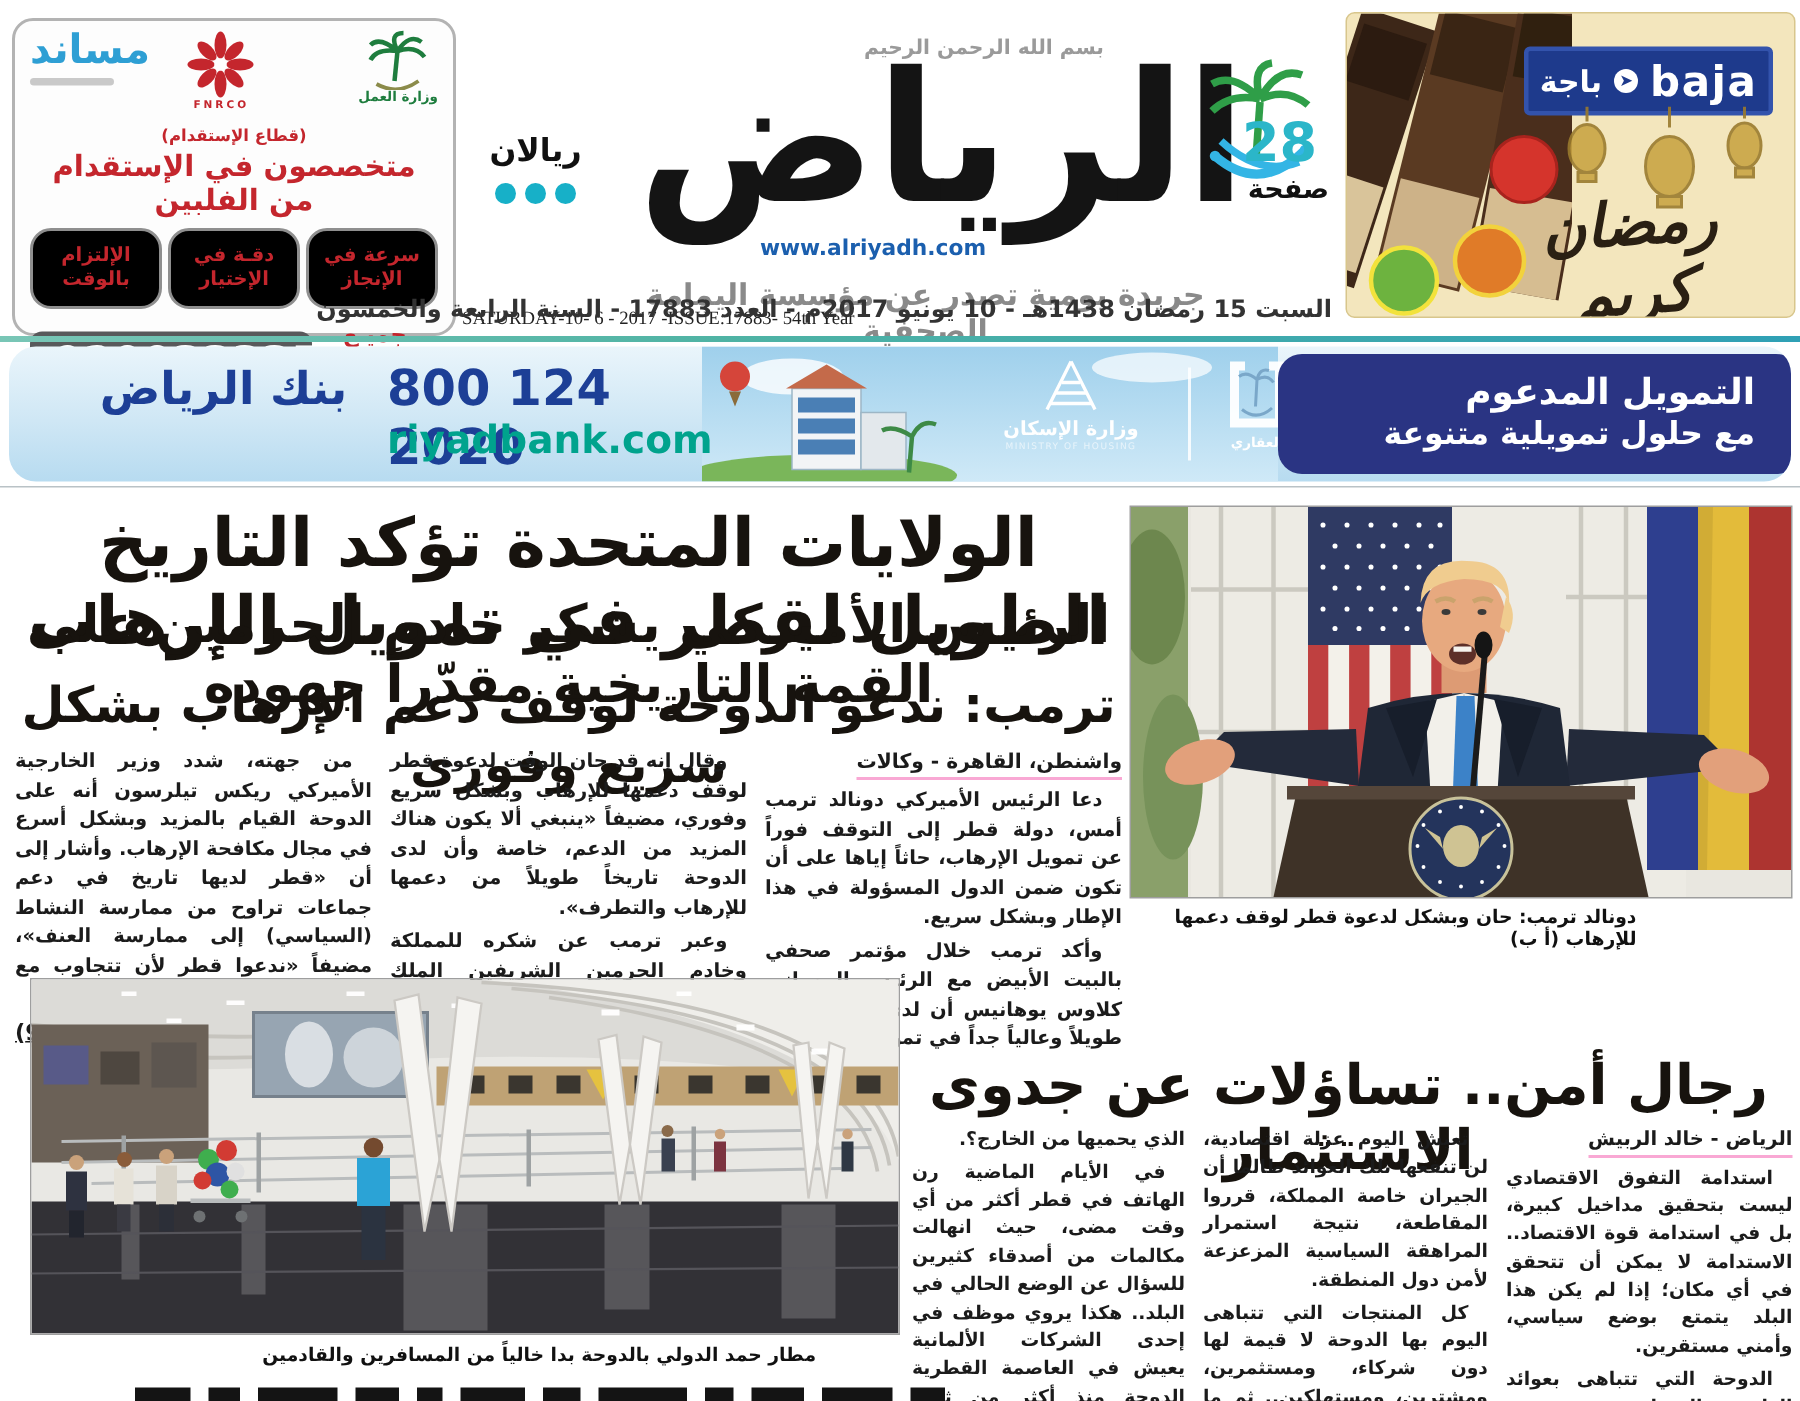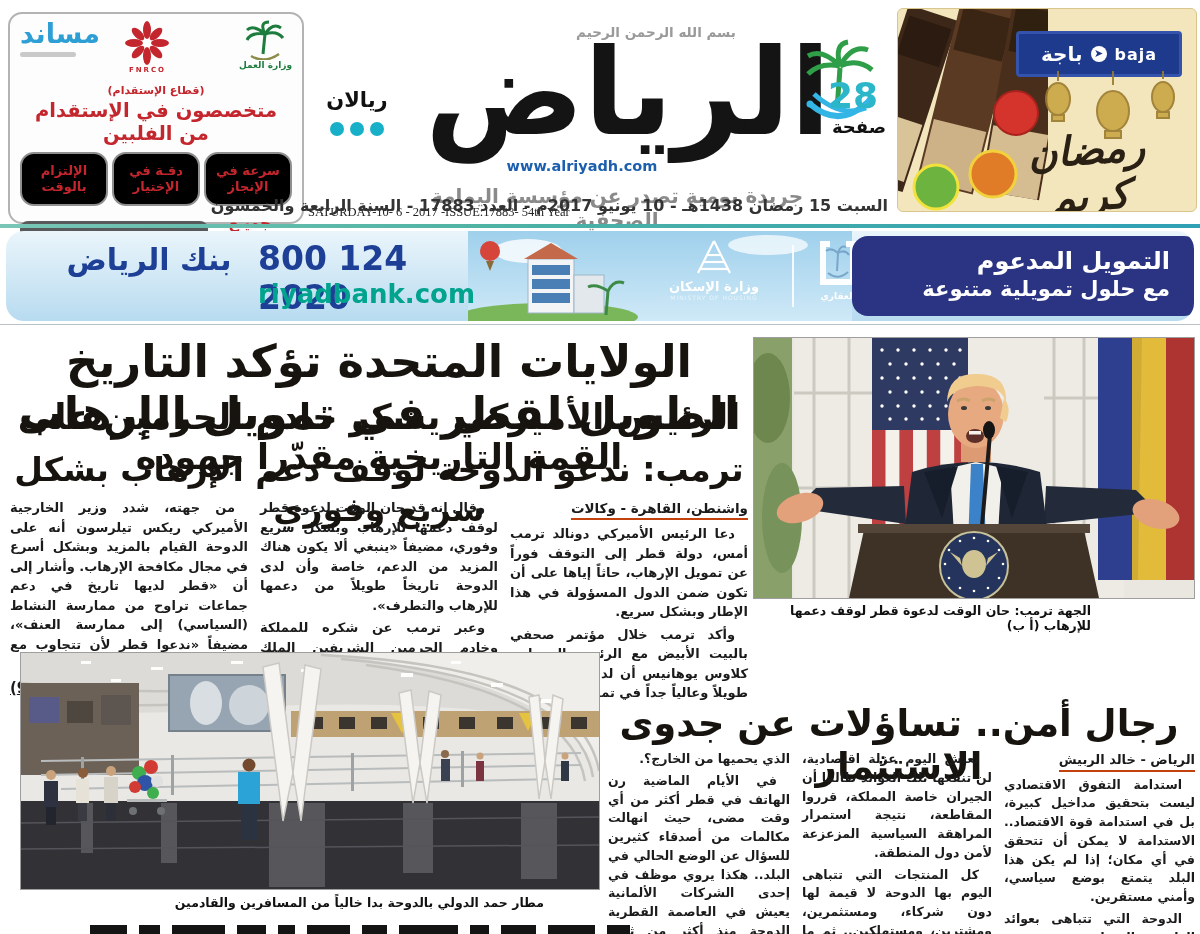--- a/index.html
+++ b/index.html
@@ -45,21 +45,21 @@
   .date-ar{right:312px;top:196px;font-size:16px;color:#333;font-weight:bold;white-space:nowrap;text-align:center;}
   .tealrule{left:0;top:224px;width:1200px;height:4px;background:linear-gradient(90deg,#79c6b6,#4fb3a4 40%,#2fa0b5);}
   .grayrule{left:0;top:324px;width:1200px;height:1px;background:#b9c2c6;}
 
   
   .baja{left:897px;top:8px;width:298px;height:202px;background:#f3e6bd;border:1px solid #d8c68c;
         border-radius:6px;overflow:hidden;}
   .baja-logo{position:absolute;left:118px;top:22px;width:160px;height:40px;background:#1e3a8c;border:3px solid #3353ac;
              border-radius:4px;color:#fff;display:flex;align-items:center;justify-content:center;gap:8px;
              font-weight:bold;}
-  .baja-ar{font-size:20px;} .baja-en{font-size:16px;letter-spacing:1px;}
+  .baja-ar{font-size:20px;} .baja-en{font-size:28px;letter-spacing:1px;}
   .baja-arrow{width:16px;height:16px;border-radius:50%;background:#fff;color:#1e3a8c;font-size:11px;line-height:16px;
               text-align:center;font-weight:bold;}
   .ramadan{position:absolute;left:90px;top:118px;width:200px;text-align:center;color:#2a2013;
            font-size:40px;font-weight:bold;font-style:italic;transform:rotate(-4deg);}
 
   
   .bankstrip{left:6px;top:231px;width:1188px;height:90px;border-radius:18px;
              background:linear-gradient(180deg,#eaf5fb 0%,#cfe7f5 55%,#b7dbf0 100%);overflow:hidden;}
   .bank-ar{position:absolute;left:48px;top:14px;width:190px;text-align:center;color:#1d3f96;font-weight:bold;font-size:30px;line-height:1;}
   .bank-en{position:absolute;left:48px;top:48px;width:190px;text-align:center;color:#00a38d;font-weight:bold;font-size:26px;letter-spacing:1px;line-height:1;}
@@ -76,21 +76,21 @@
   .offer1{font-size:24px;line-height:1.25;} .offer2{font-size:21px;line-height:1.3;}
 
   
   .h1{left:8px;top:336px;width:742px;text-align:center;color:#17130e;font-weight:bold;font-size:45px;
       line-height:1.15;letter-spacing:-1px;}
   .h2{left:8px;top:397px;width:742px;text-align:center;color:#17130e;font-weight:bold;font-size:35px;line-height:1.15;}
   .h3{left:8px;top:450px;width:742px;text-align:center;color:#17130e;font-weight:bold;font-size:33px;line-height:1.2;}
   .col{position:absolute;direction:rtl;text-align:justify;font-size:13px;font-weight:bold;line-height:1.5;color:#1b1b1b;}
   .col p{margin:0 0 3px;text-indent:13px;}
   .col p.noindent{text-indent:0;}
-  .dateline{display:inline-block;border-bottom:2px solid #c2410c;font-size:13.5px;margin-bottom:4px;text-indent:0;}
+  .dateline{display:inline-block;border-bottom:2px solid #f9a8d4;font-size:13.5px;margin-bottom:4px;text-indent:0;}
   .details{font-size:15px;text-decoration:underline;text-align:left;direction:rtl;font-weight:bold;margin-top:3px;}
   .photo{border:1px solid #9e9e9e;box-sizing:border-box;}
   .caption{direction:rtl;font-size:12.5px;font-weight:bold;color:#111;}
 
   
   .sh1{left:608px;top:658px;width:588px;text-align:center;color:#17130e;font-weight:bold;font-size:39px;line-height:1.1;}
   .sh2{left:600px;top:703px;width:598px;text-align:center;color:#17130e;font-weight:bold;font-size:37px;line-height:1.15;}
 
   .peek{left:90px;top:925px;width:540px;height:9px;display:flex;gap:12px;align-items:flex-end;overflow:hidden;}
   .peek span{display:block;background:#141414;height:14px;border-radius:4px 4px 0 0;}
@@ -382,21 +382,21 @@
         <circle cx="195" cy="240" r="1.3"></circle>
           <circle cx="191" cy="226" r="1.3"></circle>
           <circle cx="195" cy="212" r="1.3"></circle>
           <circle cx="206" cy="203" r="1.3"></circle>
       </g>
       <ellipse cx="220" cy="226" rx="12" ry="14" fill="#cfc393"></ellipse>
       <polygon points="206,220 196,214 208,228" fill="#cfc393"></polygon>
       <polygon points="234,220 244,214 232,228" fill="#cfc393"></polygon>
     </svg>
   </div>
-  <div class="abs caption" style="left:753px;top:603px;width:442px;text-align:right;padding-right:104px;box-sizing:border-box;">الجهة ترمب: حان الوقت لدعوة قطر لوقف دعمها للإرهاب (أ ب)</div>
+  <div class="abs caption" style="left:753px;top:603px;width:442px;text-align:right;padding-right:104px;box-sizing:border-box;">دونالد ترمب: حان وبشكل لدعوة قطر لوقف دعمها للإرهاب (أ ب)</div>
 
   <div class="col" style="left:510px;top:498px;width:238px;">
     <span class="dateline">واشنطن، القاهرة - وكالات</span>
     <p>دعا الرئيس الأميركي دونالد ترمب أمس، دولة قطر إلى التوقف فوراً عن تمويل الإرهاب، حاثاً إياها على أن تكون ضمن الدول المسؤولة في هذا الإطار وبشكل سريع.</p>
     <p>وأكد ترمب خلال مؤتمر صحفي بالبيت الأبيض مع الرئيس الروماني كلاوس يوهانيس أن لدى قطر تاريخاً طويلاً وعالياً جداً في تمويل الإرهاب.</p>
   </div>
   <div class="col" style="left:260px;top:498px;width:238px;">
     <p>وقال إنه قد حان الوقت لدعوة قطر لوقف دعمها للإرهاب وبشكل سريع وفوري، مضيفاً «ينبغي ألا يكون هناك المزيد من الدعم، خاصة وأن لدى الدوحة تاريخاً طويلاً من دعمها للإرهاب والتطرف».</p>
     <p>وعبر ترمب عن شكره للمملكة وخادم الحرمين الشريفين الملك سلمان بن عبدالعزيز على القمة التاريخية الاستثنائية التي استضافتها الرياض مؤخراً، وعلى جهود خادم الحرمين المقدرة.</p>
   </div>

